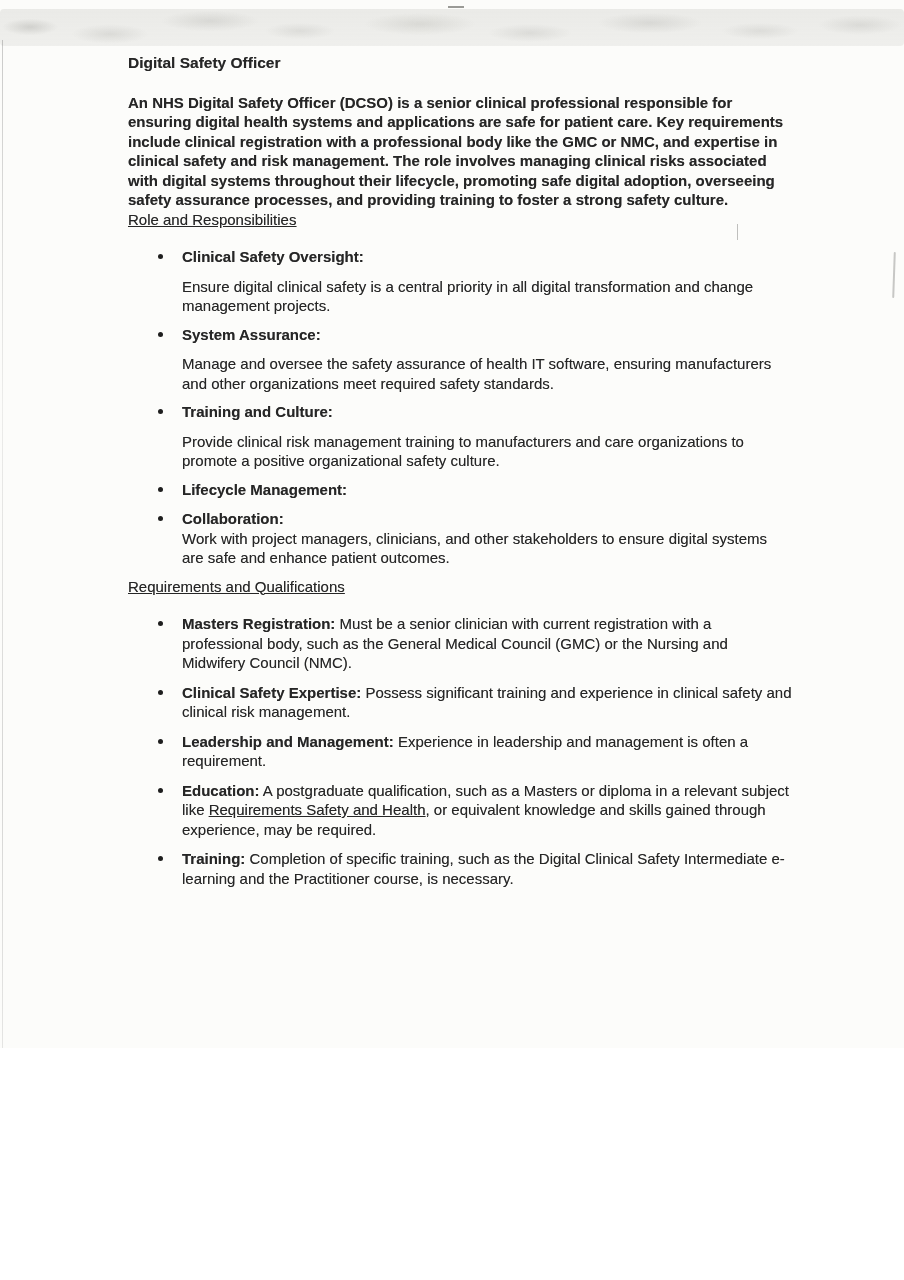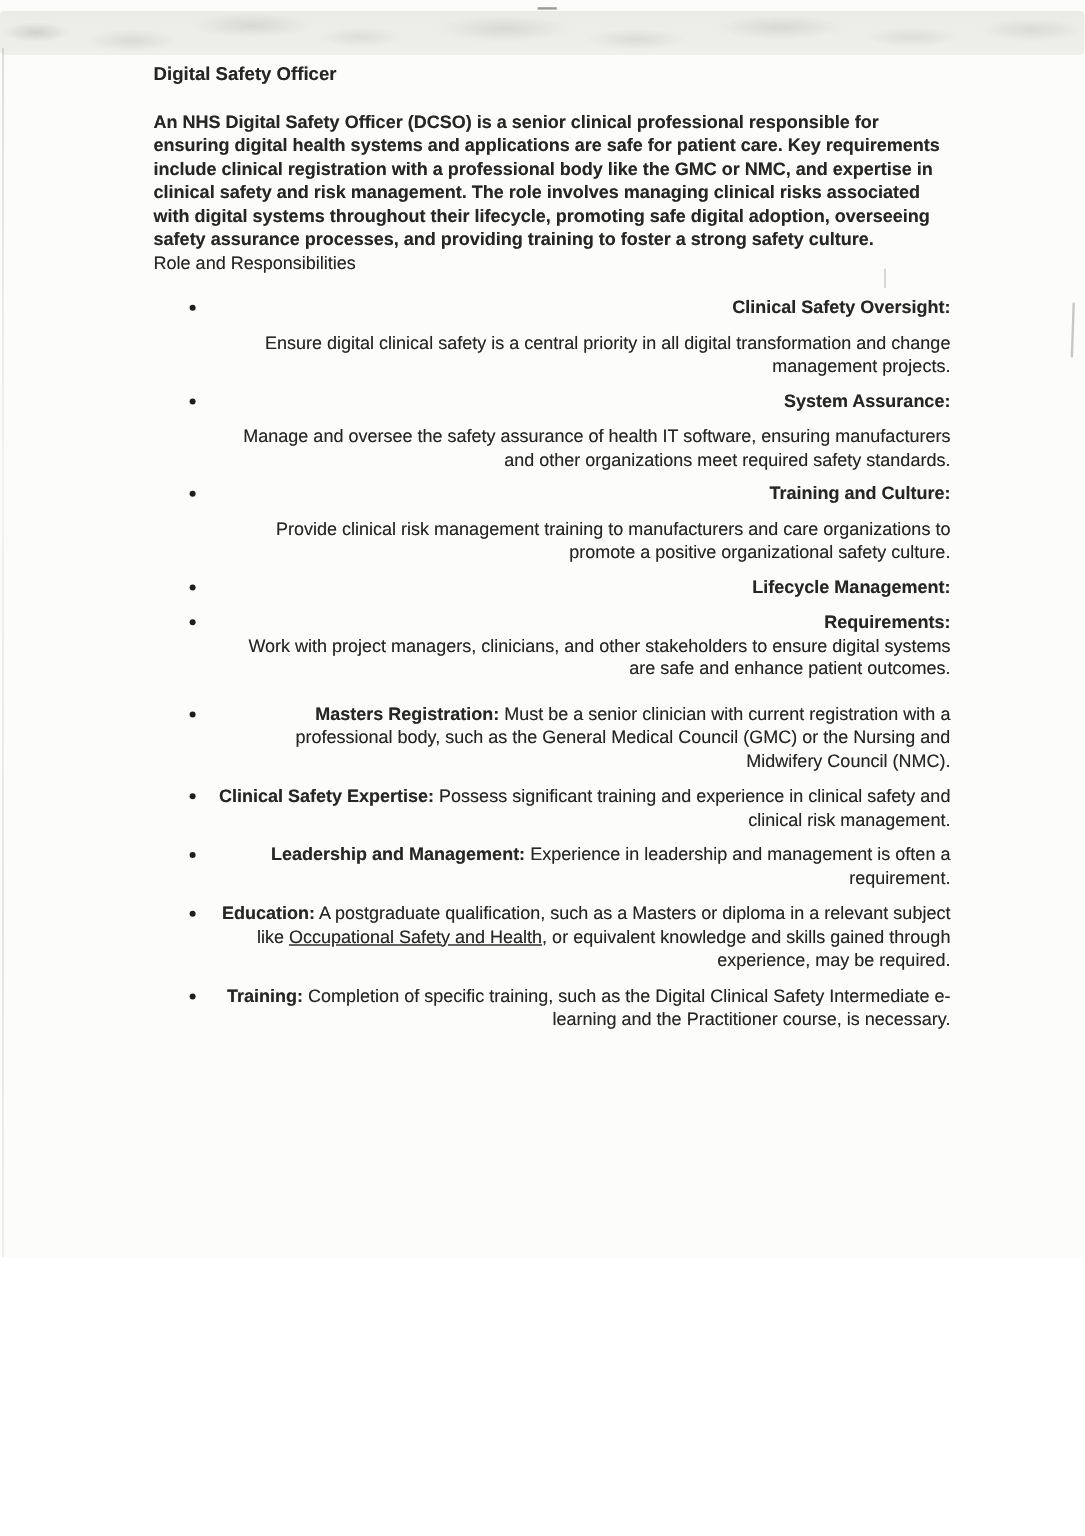--- a/index.html
+++ b/index.html
@@ -40,23 +40,23 @@
                 background:rgba(120,120,118,.40); border-radius:2px; transform:rotate(2deg); }
   .bottom-line{
     position:absolute; left:0; top:1272px; width:904px; height:3px;
     background:linear-gradient(90deg,#2f2f2f 0%,#4a4a48 15%,#30302e 35%,#555553 55%,
                #3a3a38 75%,#6e6e6c 92%,#8a8a88 100%);
   }
   
   .content { position:absolute; left:128px; top:53px; width:664px; }
   .title   { font-size:15.5px; font-weight:700; margin:0 0 20px 0; }
   .intro   { margin:0;font-weight:bold; }
-  .section-label { margin:0; }
+  .section-label { margin:0;text-decoration:underline; }
   .section-label.second { margin-top:9px; }
-  ul.doc-list { list-style:none; margin:18px 0 0 0; padding:0;text-align:right; }
+  ul.doc-list { list-style:none; margin:18px 0 0 0; padding:0; }
   li.item  { position:relative; padding-left:54px; margin-bottom:9px; }
   .bullet  { position:absolute; left:30px; top:7px; width:5px; height:5px;
              border-radius:50%; background:#1e1e1e; }
   .item-heading { font-weight:700; margin:0 0 10px 0; }
   .item-body    { margin:0; }
   li.item.tight .item-heading { margin-bottom:0; }
   li.req { position:relative; padding-left:54px; margin-bottom:10px; }
   .lead  { font-weight:700; }
   .u     { text-decoration:underline; }
 </style>
@@ -94,42 +94,43 @@
         <span class="bullet"></span>
         <p class="item-heading">Training and Culture:</p>
         <p class="item-body">Provide clinical risk management training to manufacturers and care organizations to promote a positive organizational safety culture.</p>
       </li>
       <li class="item">
         <span class="bullet"></span>
         <p class="item-heading">Lifecycle Management:</p>
       </li>
       <li class="item tight">
         <span class="bullet"></span>
-        <p class="item-heading">Requirements:</p>
+        <p class="item-heading">Collaboration:</p>
         <p class="item-body">Work with project managers, clinicians, and other stakeholders to ensure digital systems are safe and enhance patient outcomes.</p>
       </li>
     </ul>
 
+    <p class="section-label second">Requirements and Qualifications</p>
 
     <ul class="doc-list">
       <li class="req">
         <span class="bullet"></span>
         <span class="lead">Masters Registration:</span><span> Must be a senior clinician with current registration with a professional body, such as the General Medical Council (GMC) or the Nursing and Midwifery Council (NMC).</span>
       </li>
       <li class="req">
         <span class="bullet"></span>
         <span class="lead">Clinical Safety Expertise:</span><span> Possess significant training and experience in clinical safety and clinical risk management.</span>
       </li>
       <li class="req">
         <span class="bullet"></span>
         <span class="lead">Leadership and Management:</span><span> Experience in leadership and management is often a requirement.</span>
       </li>
       <li class="req">
         <span class="bullet"></span>
-        <span class="lead">Education:</span><span> A postgraduate qualification, such as a Masters or diploma in a relevant subject like </span><span class="u">Occupational Safety and Health</span><span>, or equivalent knowledge and skills gained through experience, may be required.</span>
+        <span class="lead">Education:</span><span> A postgraduate qualification, such as a Masters or diploma in a relevant subject like </span><span class="u">Requirements Safety and Health</span><span>, or equivalent knowledge and skills gained through experience, may be required.</span>
       </li>
       <li class="req">
         <span class="bullet"></span>
         <span class="lead">Training:</span><span> Completion of specific training, such as the Digital Clinical Safety Intermediate e-learning and the Practitioner course, is necessary.</span>
       </li>
     </ul>
 
   </div>
 </div>
 

